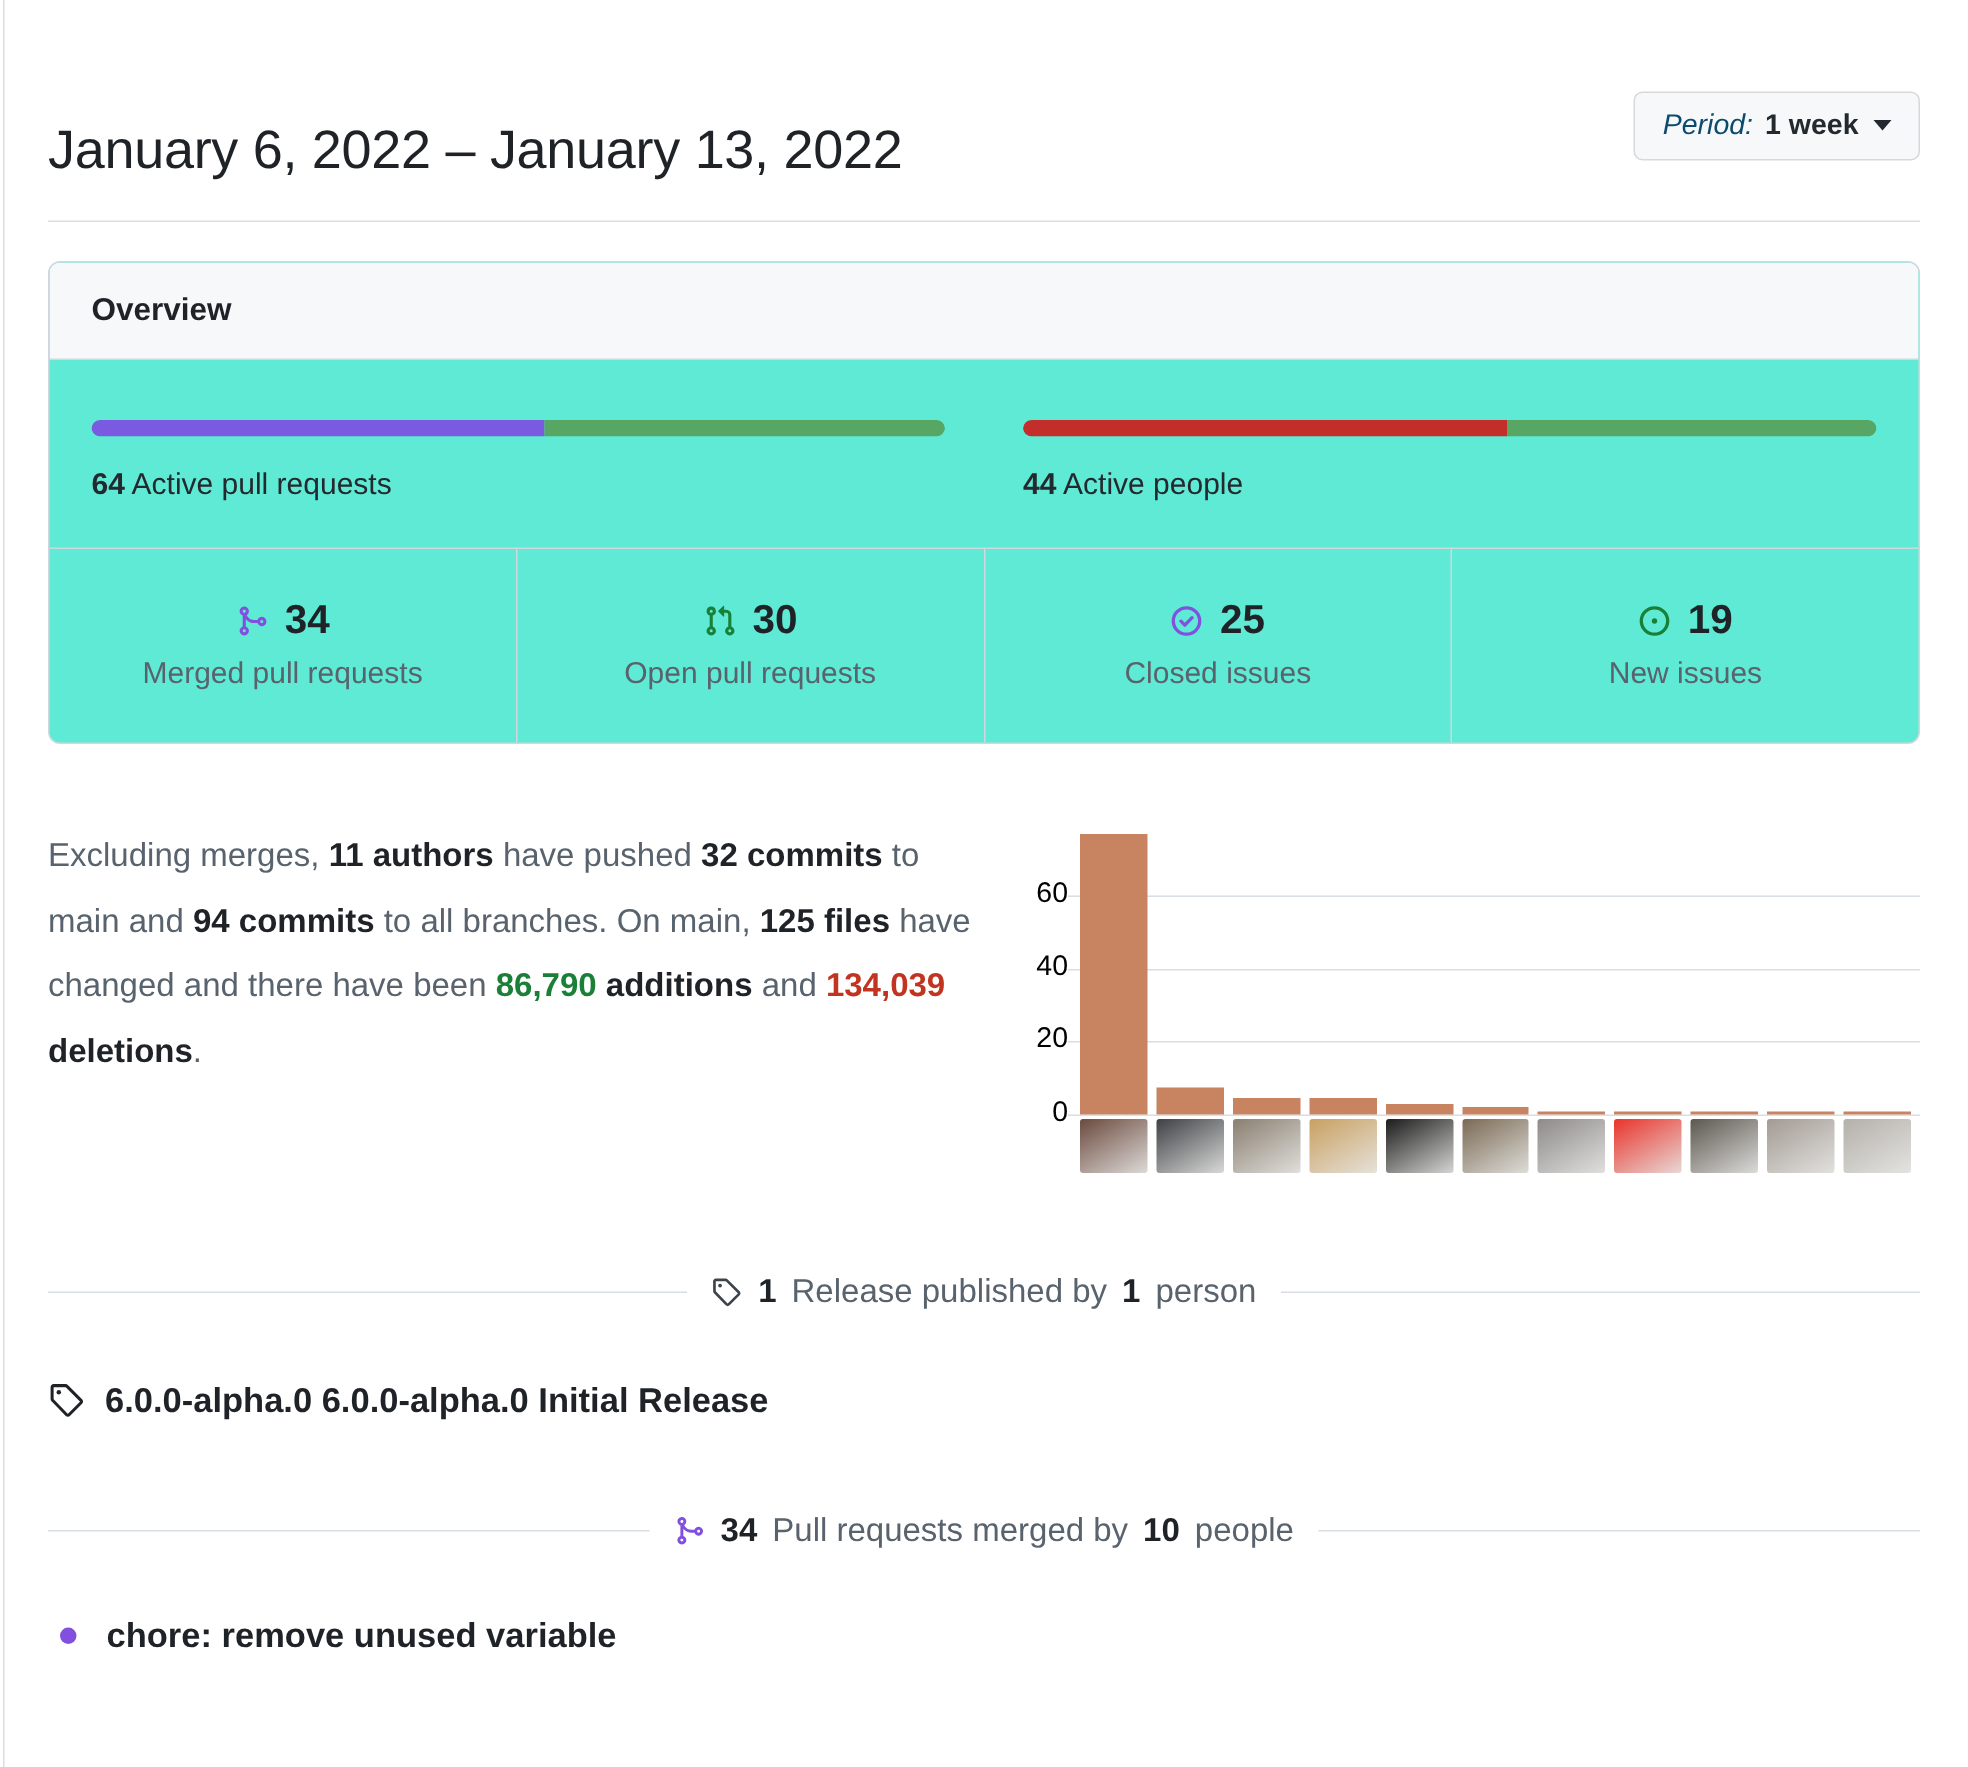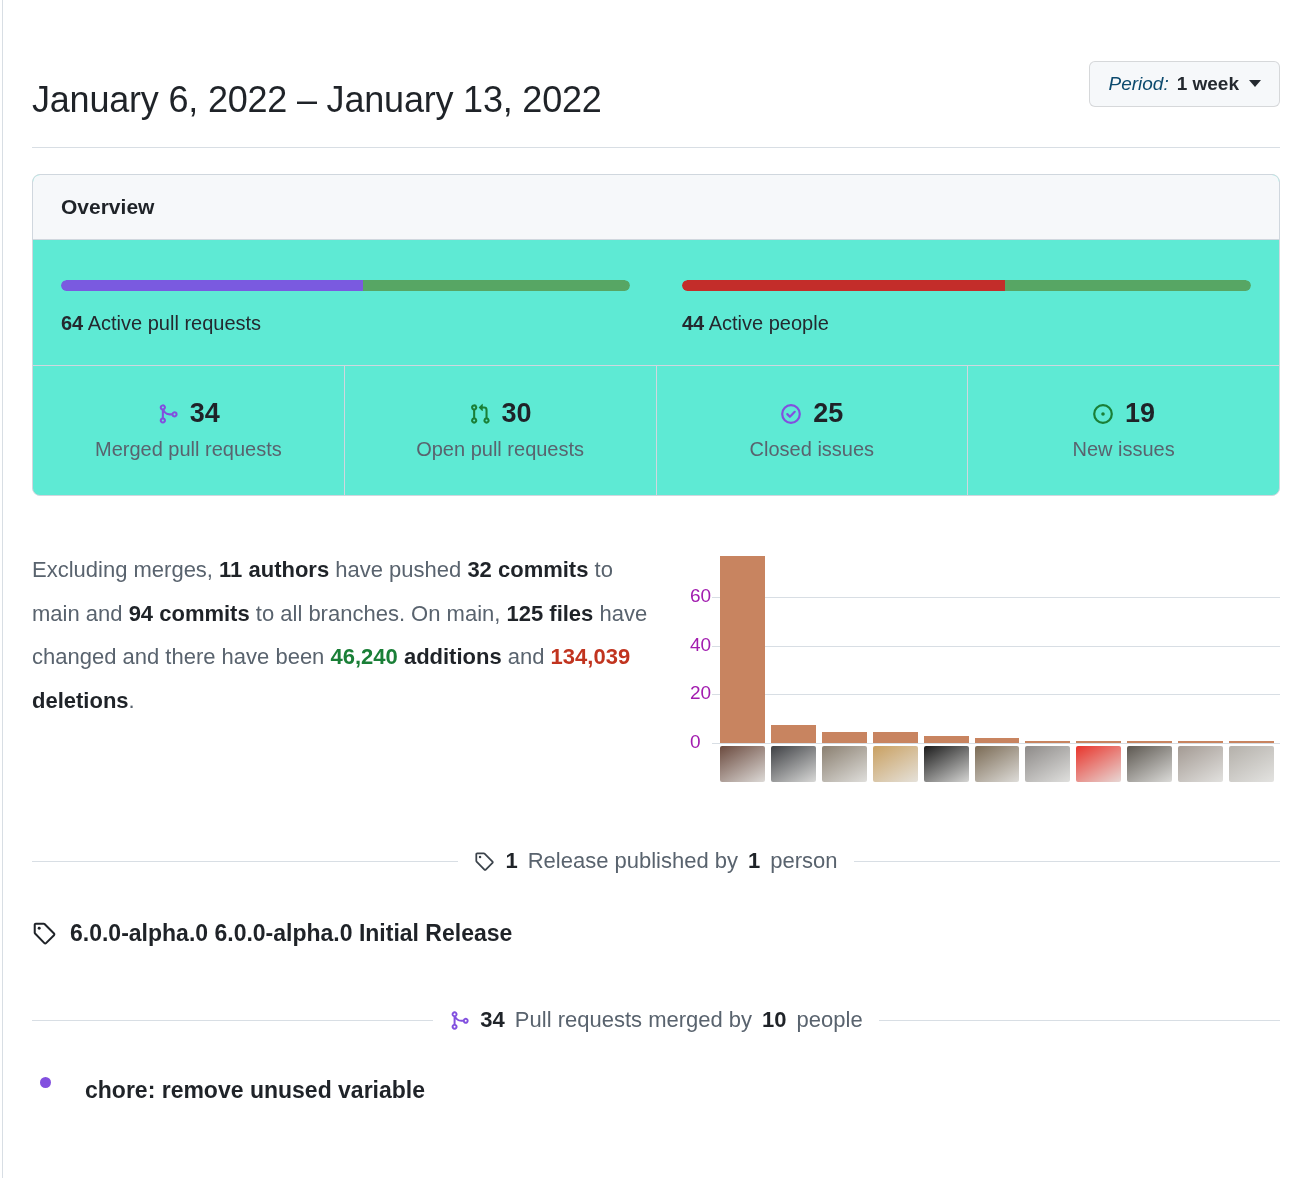--- a/index.html
+++ b/index.html
@@ -57,38 +57,38 @@
   .commits-section { display: flex; margin-top: 52px; align-items: flex-start; }
   .commits-text { width: 640px; font-size: 22px; line-height: 1.98; color: #59636e; padding-right: 20px; }
   .commits-text b { color: #1f2328; font-weight: 700; }
   .commits-text .add { color: #1a7f37; font-weight: 700; }
   .commits-text .del { color: #c1341f; font-weight: 700; }
 
   .chart-wrap { position: relative; flex: 1; height: 240px; }
   .chart { position: relative; width: 100%; height: 195px; }
   .ytick { position: absolute; left: 0; width: 100%; height: 0; }
   .ytick .gridline { position: absolute; left: 40px; right: 0; top: 0; height: 1px; background: #d8dee4; }
-  .ytick .ylabel { position: absolute; left: 18px; width: 32px; text-align: left; top: -12px; font-size: 19px; color: #a21caf; }
+  .ytick .ylabel { position: absolute; left: 8px; width: 32px; text-align: right; top: -12px; font-size: 19px; color: #000000; }
   .bars { position: absolute; left: 48px; right: 6px; bottom: 0; top: 0; display: flex; align-items: flex-end; gap: 6px; }
   .bar-col { flex: 1; display: flex; flex-direction: column; justify-content: flex-end; height: 100%; }
   .bar { width: 100%; background: #c88460; }
   .avatars { position: absolute; left: 48px; right: 6px; top: 198px; display: flex; gap: 6px; }
   .avatar { flex: 1; height: 36px; border-radius: 2px; background: #d0d7de; }
 
   
   .section-divider { display: flex; align-items: center; gap: 16px; margin-top: 60px; }
   .section-divider .rule { flex: 1; height: 1px; background: #d8dee4; }
   .section-divider .dtitle { display: inline-flex; align-items: center; gap: 10px; font-size: 22px; color: #59636e; white-space: nowrap; }
   .section-divider .dtitle b { color: #1f2328; font-weight: 700; }
 
   .release-item { margin-top: 46px; }
   .release-title { display: flex; align-items: center; gap: 13px; font-size: 23px; font-weight: 700; color: #1f2328; }
   .release-meta { margin-top: 8px; margin-left: 44px; font-size: 17px; color: #59636e; }
 
-  .pr-item { margin-top: 44px; display: flex; gap: 34px; padding-left: 8px; }
+  .pr-item { margin-top: 44px; display: flex; align-items: center; gap: 20px; padding-left: 8px; }
   .pr-dot { width: 11px; height: 11px; border-radius: 50%; background: #8250df; flex: none; }
   .pr-title { font-size: 23px; font-weight: 700; color: #1f2328; }
 
   svg { display: block; }
 </style>
 </head>
 <body>
 
 <div class="page">
   <div class="edge-rule"></div>
@@ -180,21 +180,21 @@
           </span>
           <span class="stat-num">19</span>
         </div>
         <div class="stat-label">New issues</div>
       </div>
     </div>
   </div>
 
   <div class="commits-section">
     <p class="commits-text">
-      <span>Excluding merges, </span><b>11 authors</b><span> have pushed </span><b>32 commits</b><span> to main and </span><b>94 commits</b><span> to all branches. On main, </span><b>125 files</b><span> have changed and there have been </span><span class="add">46,240</span><b> additions</b><span> and </span><span class="del">134,039</span><b> deletions</b><span>.</span>
+      <span>Excluding merges, </span><b>11 authors</b><span> have pushed </span><b>32 commits</b><span> to main and </span><b>94 commits</b><span> to all branches. On main, </span><b>125 files</b><span> have changed and there have been </span><span class="add">86,790</span><b> additions</b><span> and </span><span class="del">134,039</span><b> deletions</b><span>.</span>
     </p>
 
     <div class="chart-wrap">
       <div class="chart" id="chart">
           <div class="ytick" style="top: 195px;">
             <div class="gridline"></div>
             <div class="ylabel">0</div>
           </div>
           <div class="ytick" style="top: 146.25px;">
             <div class="gridline"></div>

